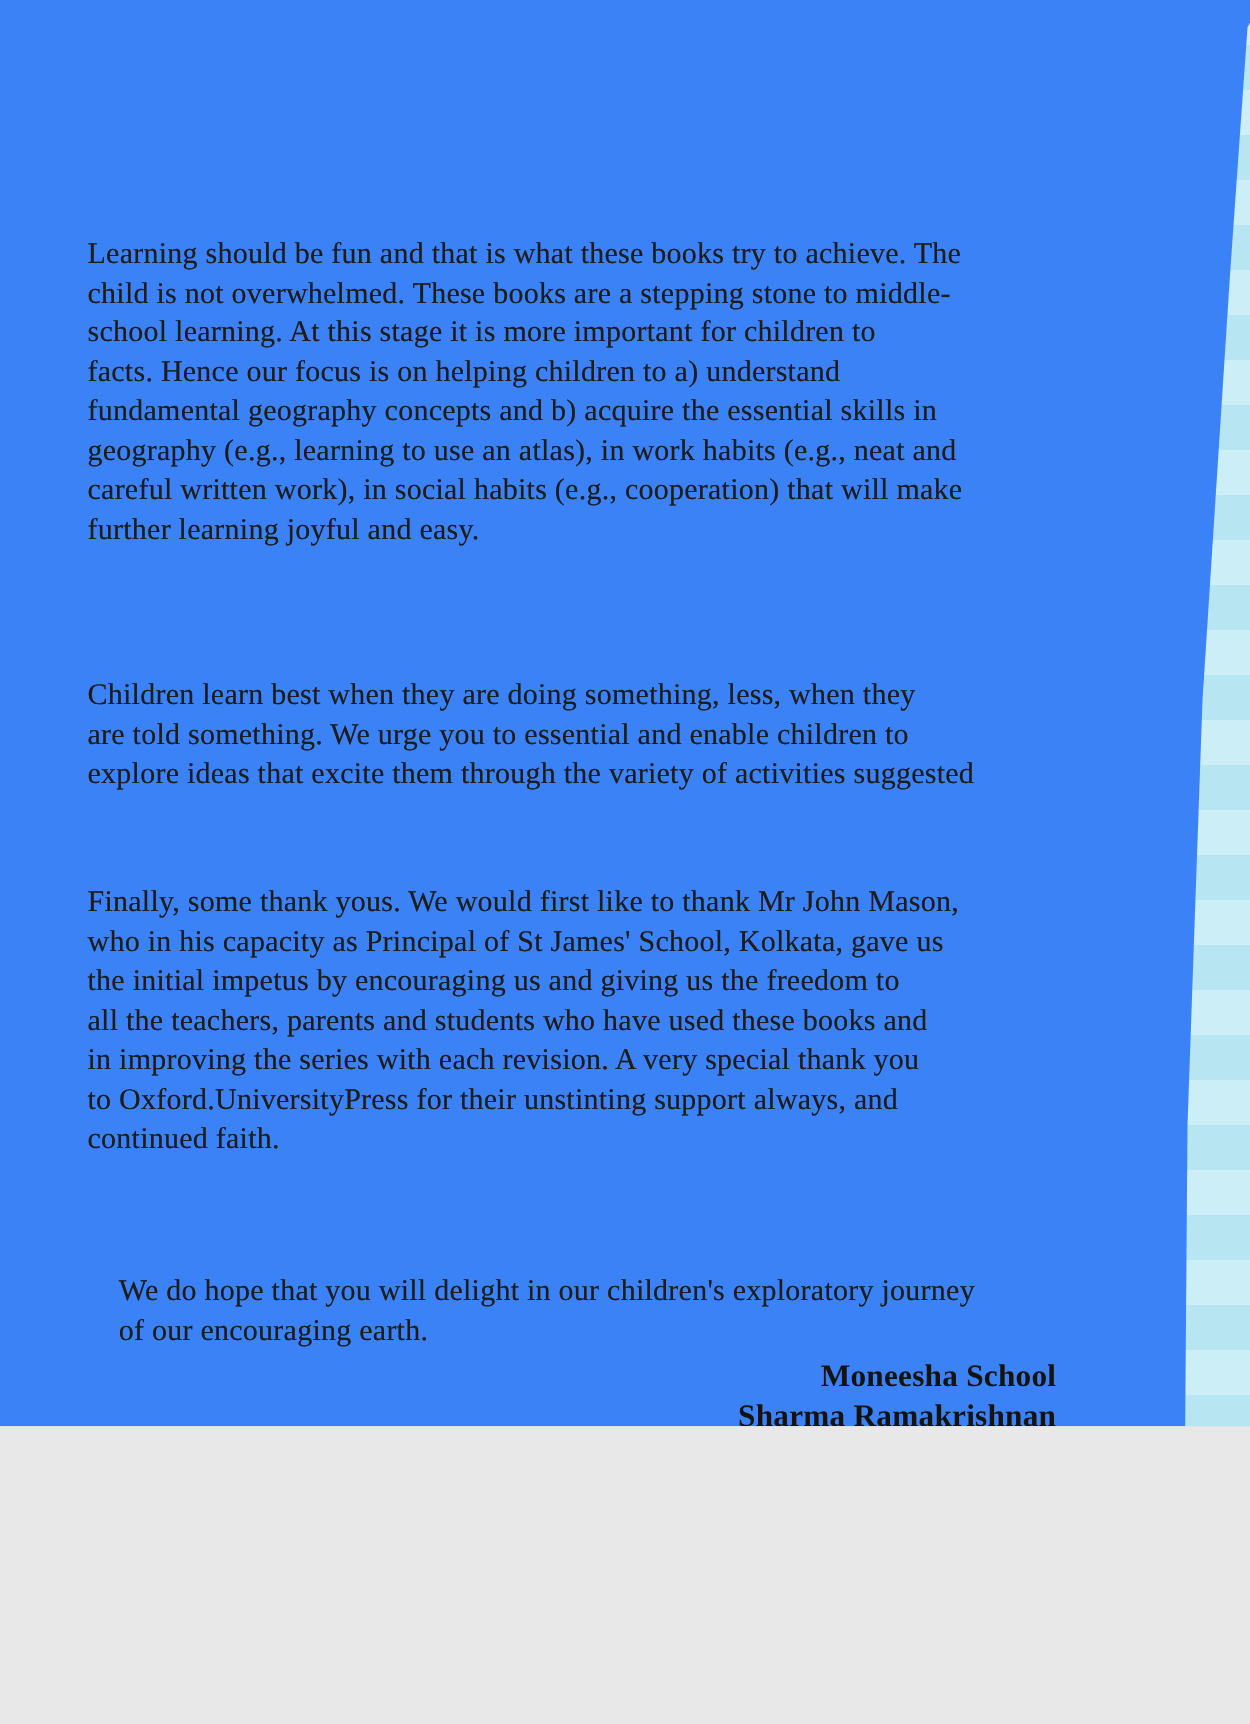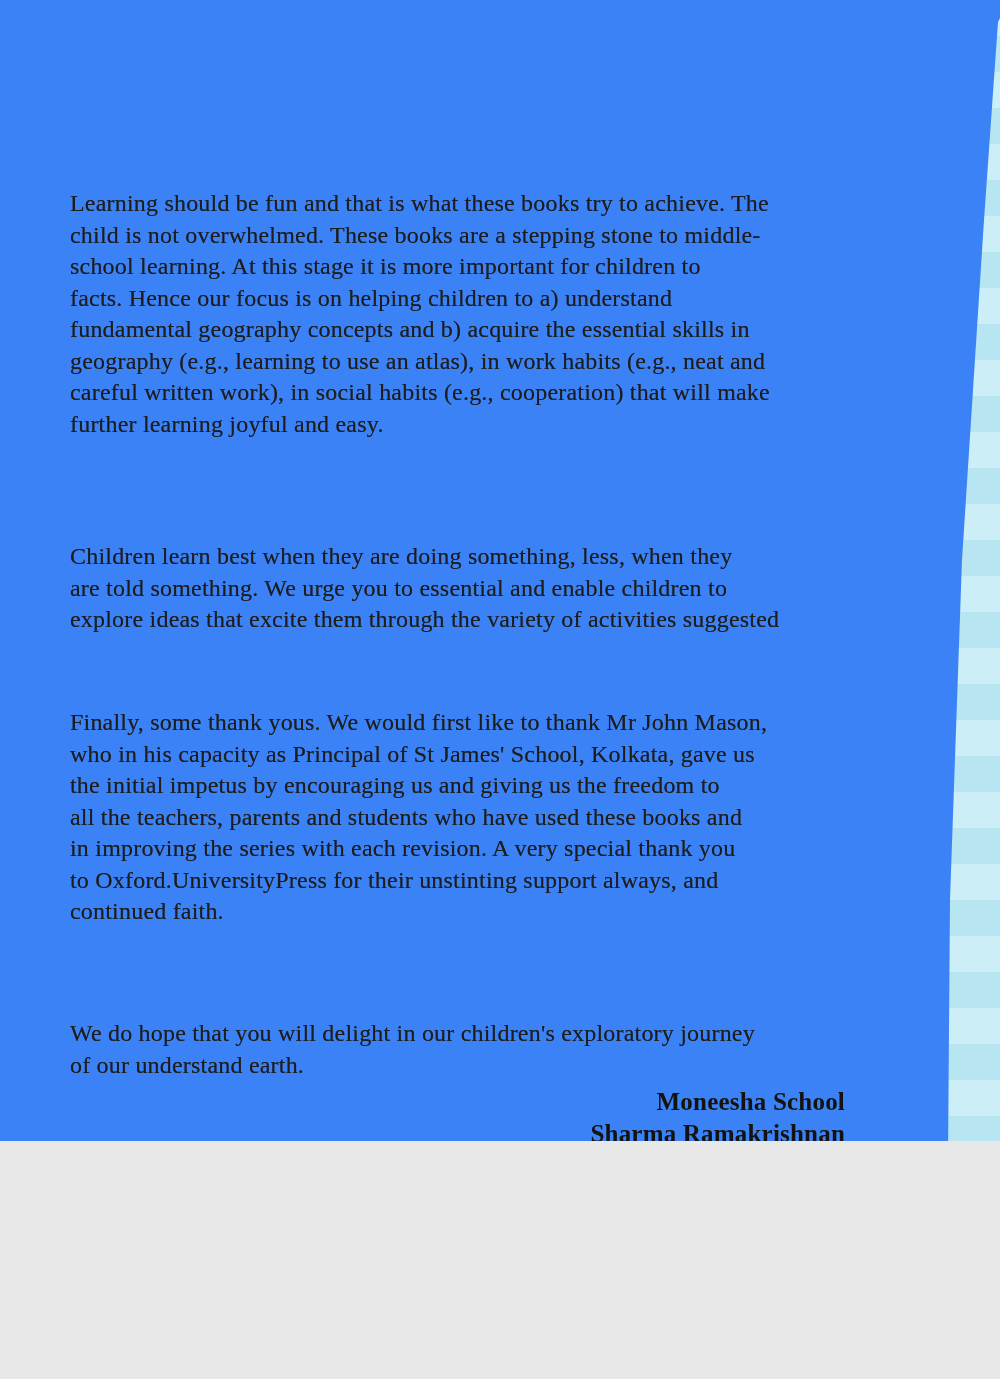--- a/index.html
+++ b/index.html
@@ -18,21 +18,21 @@
     font-size:24px;
     line-height:31.5px;
     letter-spacing:0.2px;
     text-shadow:0 0 0.5px rgba(20,20,20,0.55);
     z-index:5;
   }
   .line { white-space:pre; }
   .para-1 { top:188px; }
   .para-2 { top:541px; }
   .para-3 { top:683px;margin-top:24px; }
-  .para-4 { top:1018px; }
+  .para-4 { top:1018px;margin-left:25px; }
   .authors {
     position:absolute;
     top:1086px;
     right:155px;
     text-align:right;
     color:#14130f;
     font-size:25px;
     font-weight:700;
     line-height:31.5px;
     letter-spacing:0.2px;
@@ -112,21 +112,21 @@
     <div class="line">who in his capacity as Principal of St James' School, Kolkata, gave us</div>
     <div class="line">the initial impetus by encouraging us and giving us the freedom to</div>
     <div class="line">all the teachers, parents and students who have used these books and</div>
     <div class="line">in improving the series with each revision. A very special thank you</div>
     <div class="line">to Oxford.UniversityPress for their unstinting support always, and</div>
     <div class="line">continued faith.</div>
   </div>
 
   <div class="para para-4">
     <div class="line">We do hope that you will delight in our children's exploratory journey</div>
-    <div class="line">of our understand earth.</div>
+    <div class="line">of our encouraging earth.</div>
   </div>
 
   <div class="authors">
     <div class="line">Moneesha School</div>
     <div class="line">Sharma Ramakrishnan</div>
   </div>
 
   <div class="illustration">
     <svg width="182" height="101" viewBox="0 0 182 101">
       <defs>

